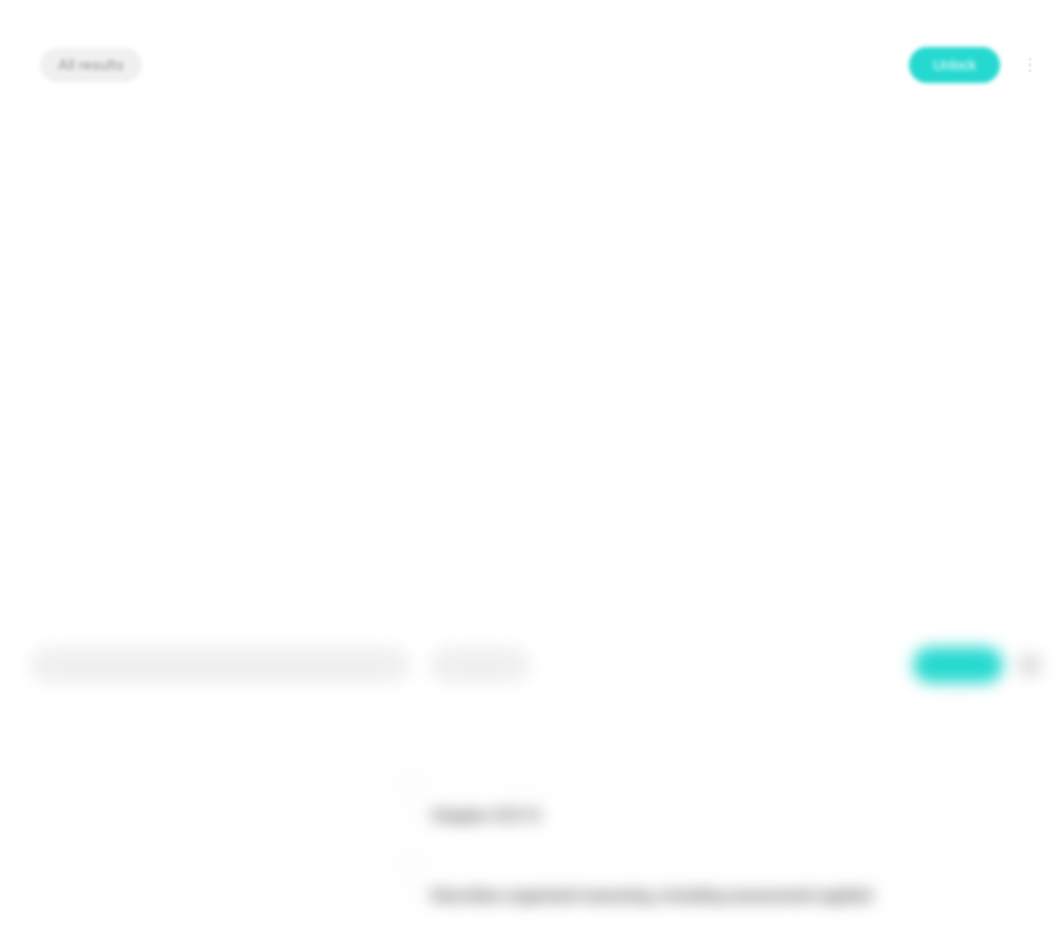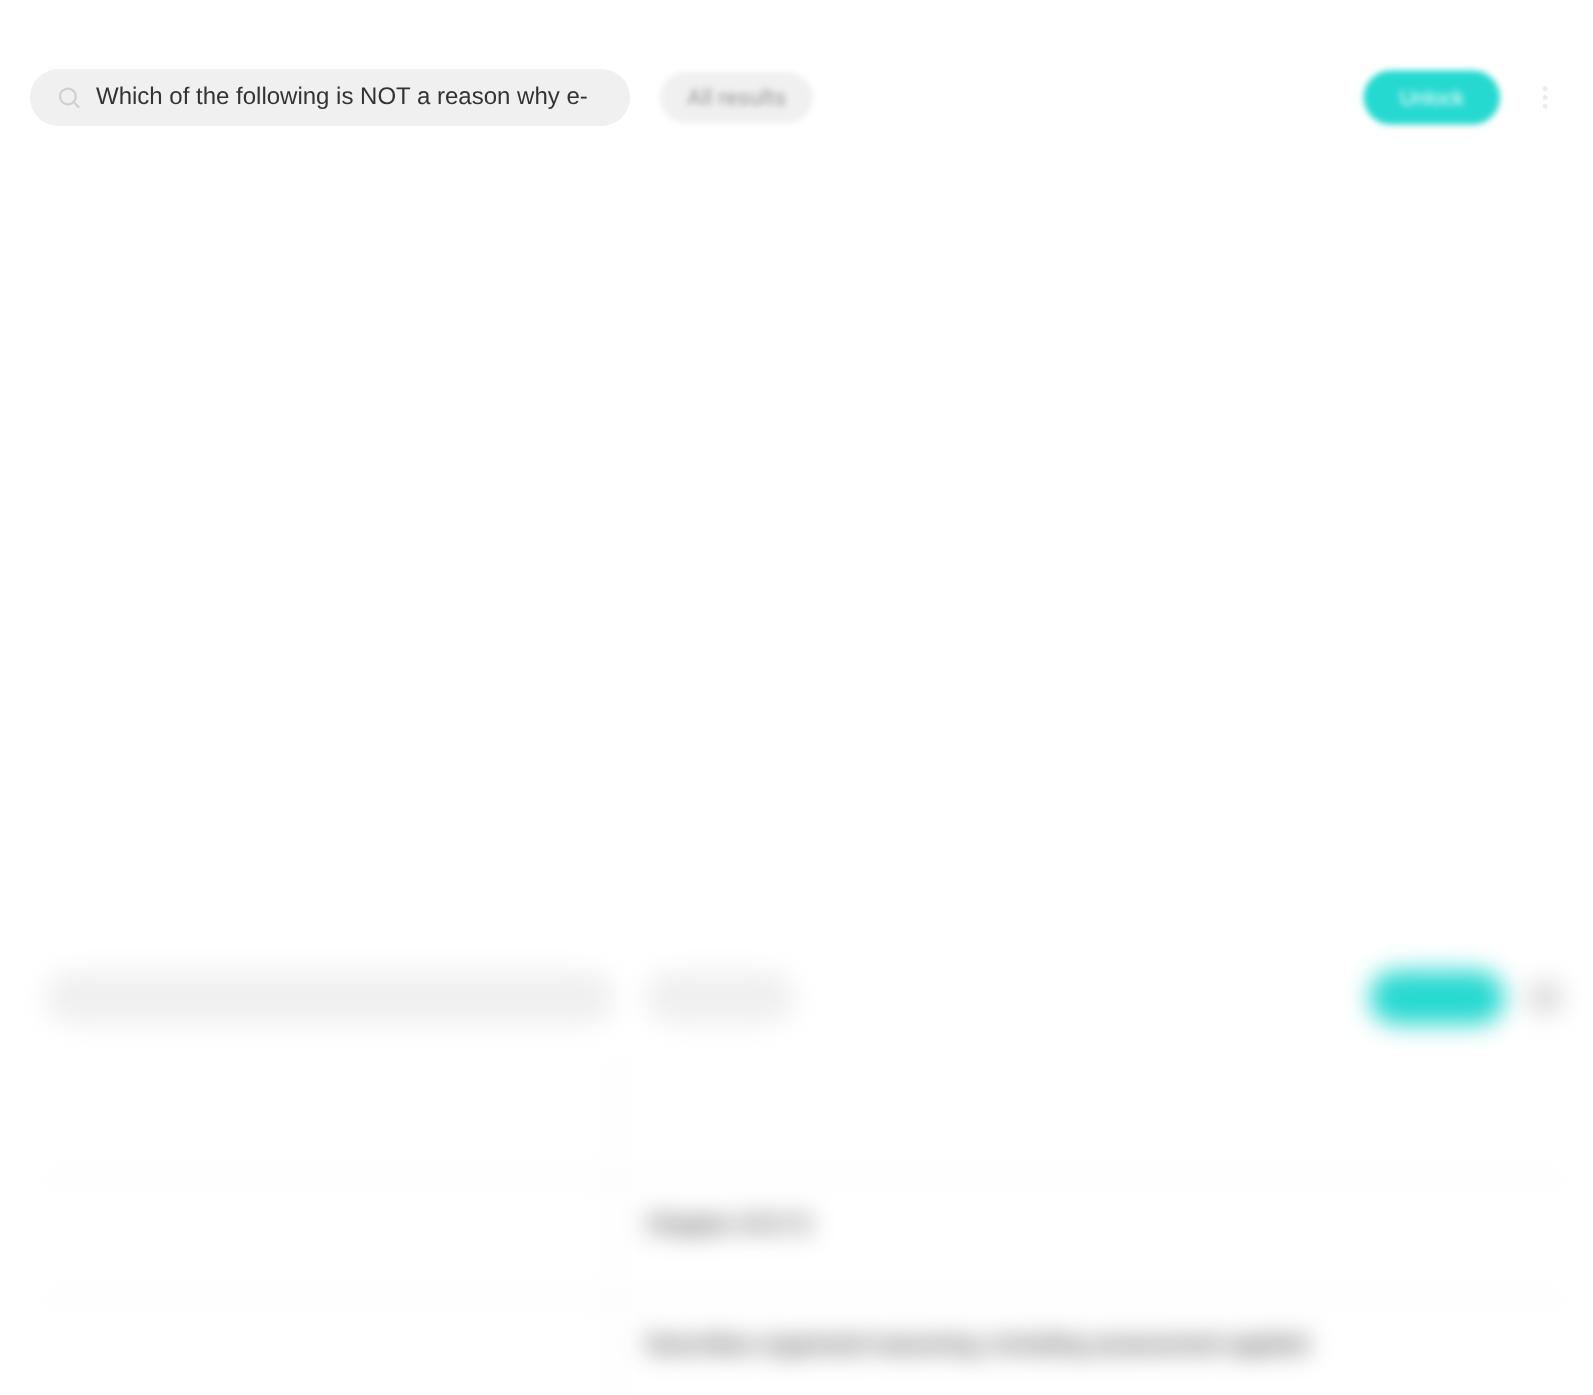--- a/index.html
+++ b/index.html
@@ -174,29 +174,20 @@
       margin: -20px 0;
     }
     .row-tall {
       min-height: 100px;
     }
   </style>
 </head>
 <body>
 
 <div class="top-bar">
-  <div class="search-area">
-    <span class="search-icon-wrap">
-      <svg width="18" height="18" viewBox="0 0 24 24" fill="none" stroke="#888" stroke-width="2">
-        <circle cx="11" cy="11" r="7"></circle>
-        <line x1="21" y1="21" x2="16.5" y2="16.5"></line>
-      </svg>
-    </span>
-    <input class="search-text" type="text" value="Which of the following is NOT a reason why e-" placeholder="Search" style="">
-  </div>
   <div class="filter-pill">All results</div>
   <div class="spacer"></div>
   <button class="action-button">Unlock</button>
   <span class="menu-icon-wrap">
     <svg width="20" height="20" viewBox="0 0 24 24" fill="#888">
       <circle cx="12" cy="5" r="2"></circle>
       <circle cx="12" cy="12" r="2"></circle>
       <circle cx="12" cy="19" r="2"></circle>
     </svg>
   </span>

